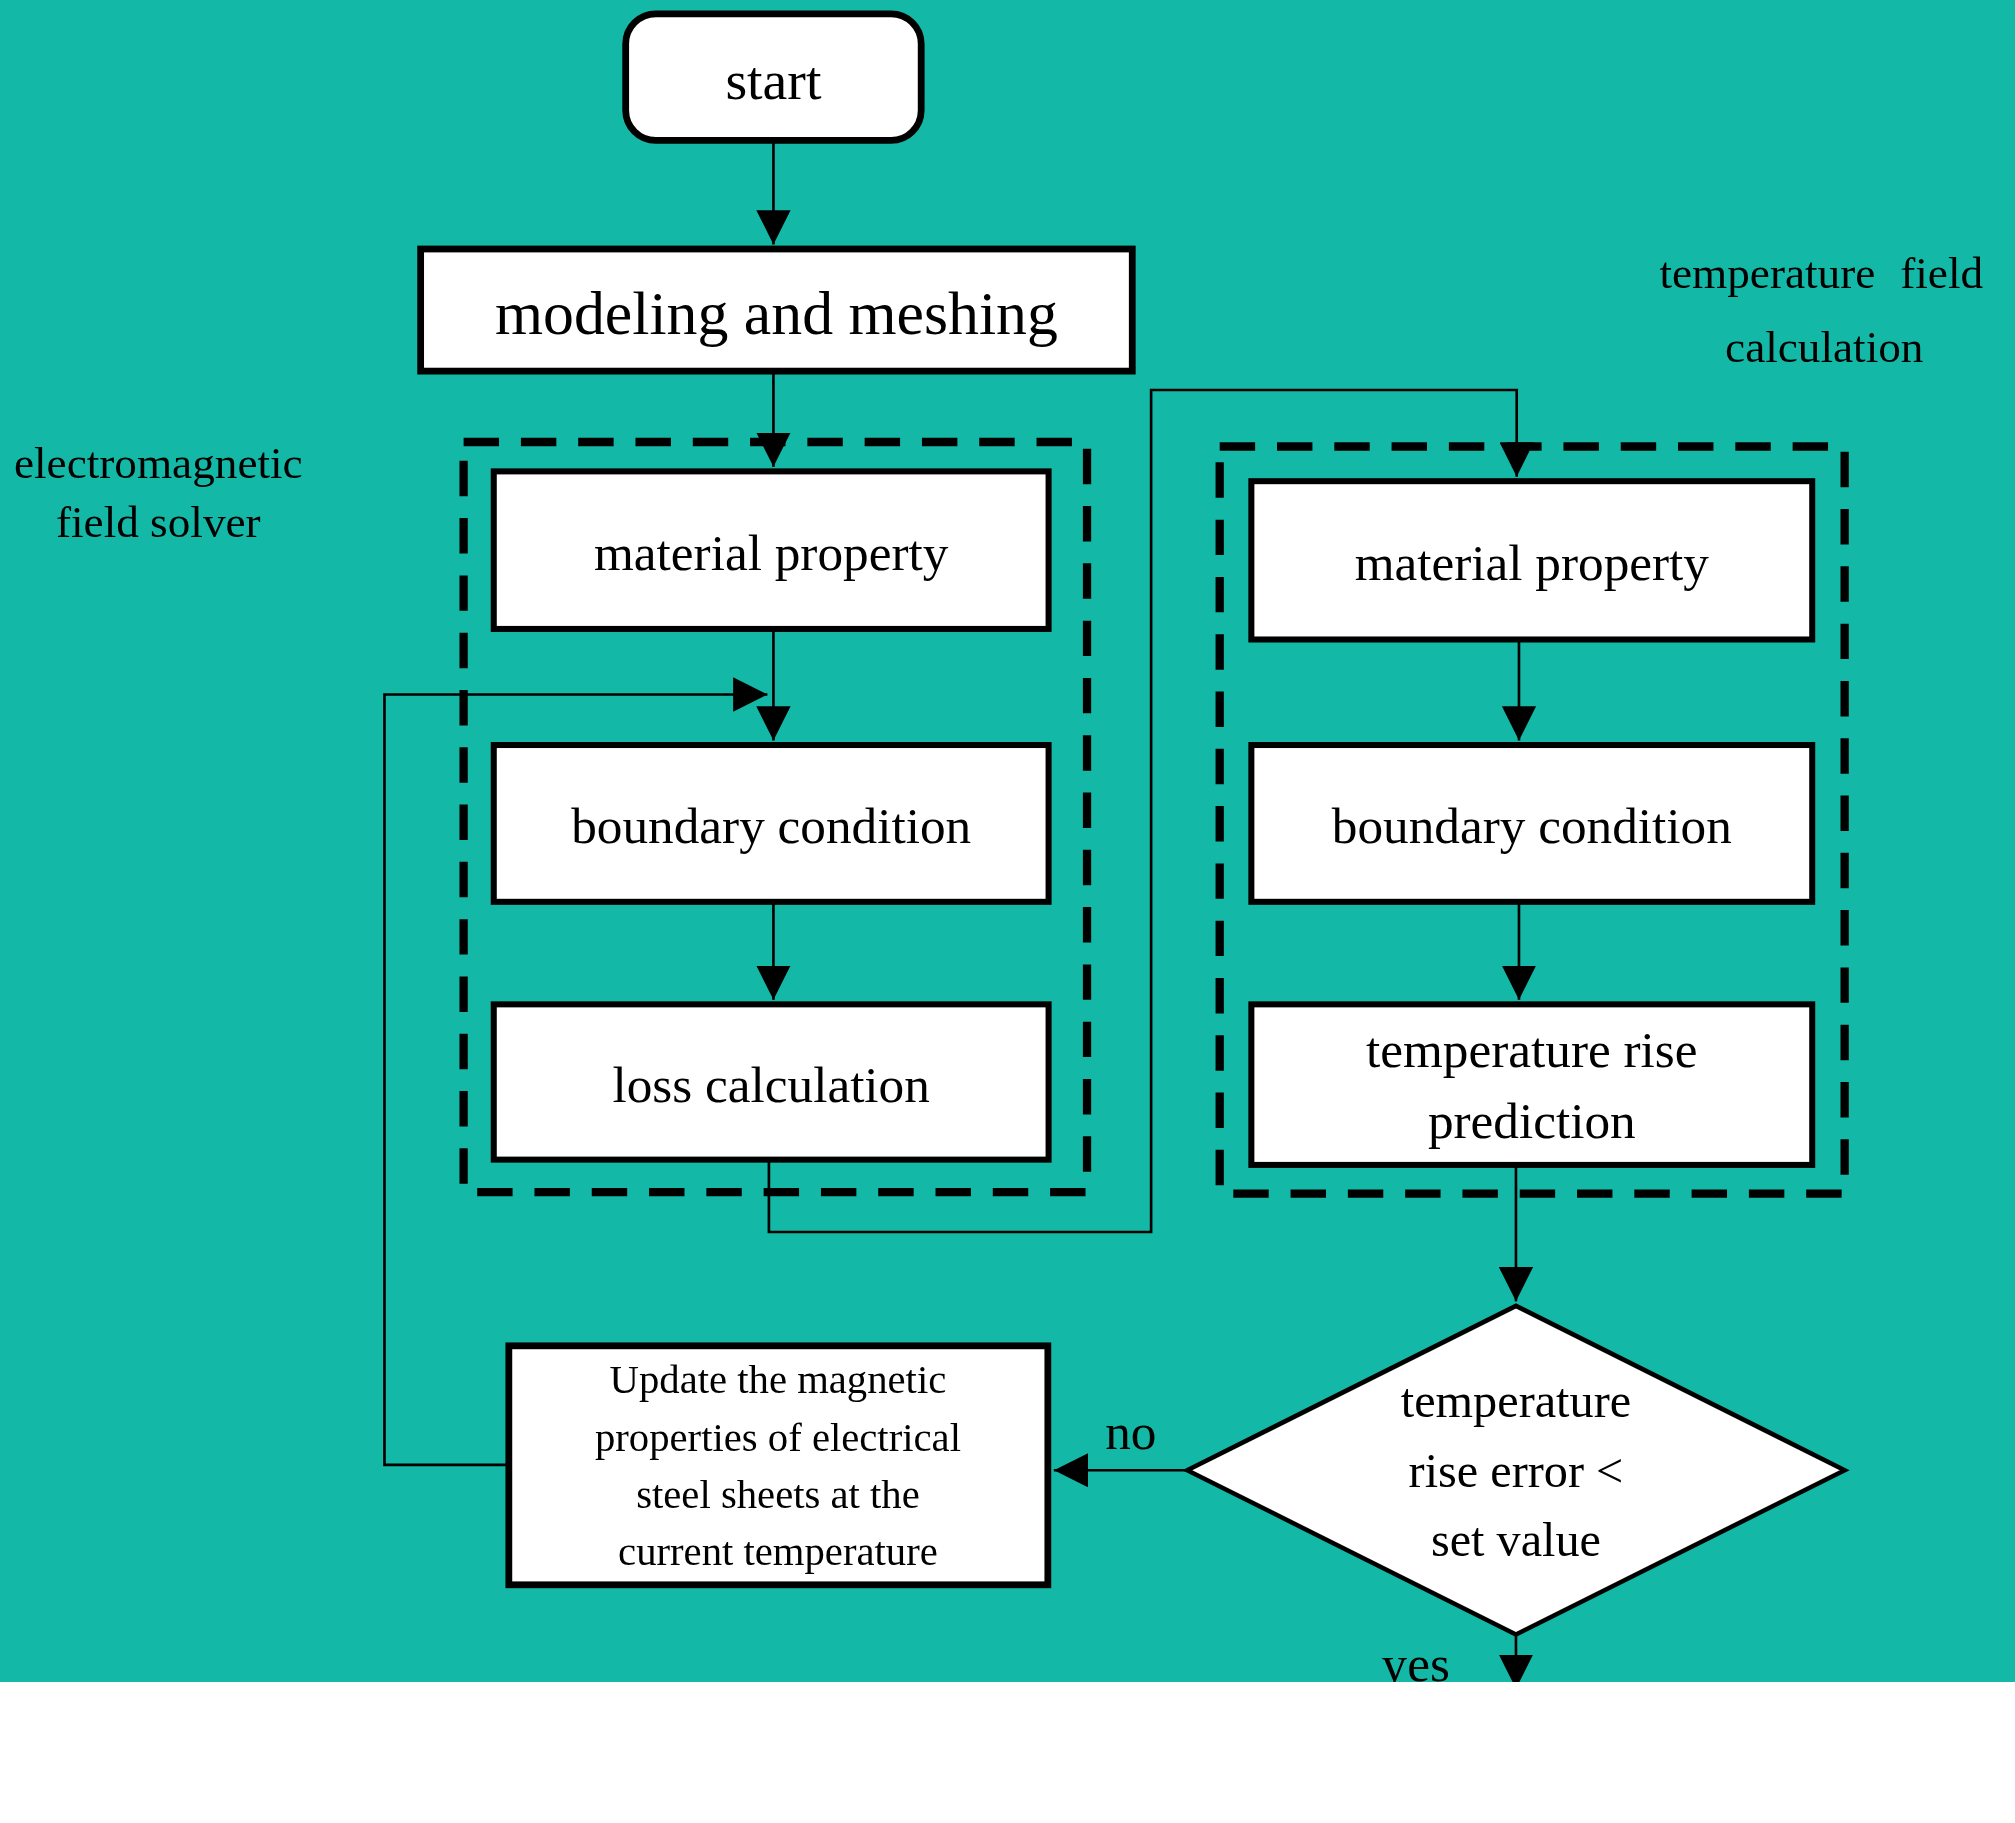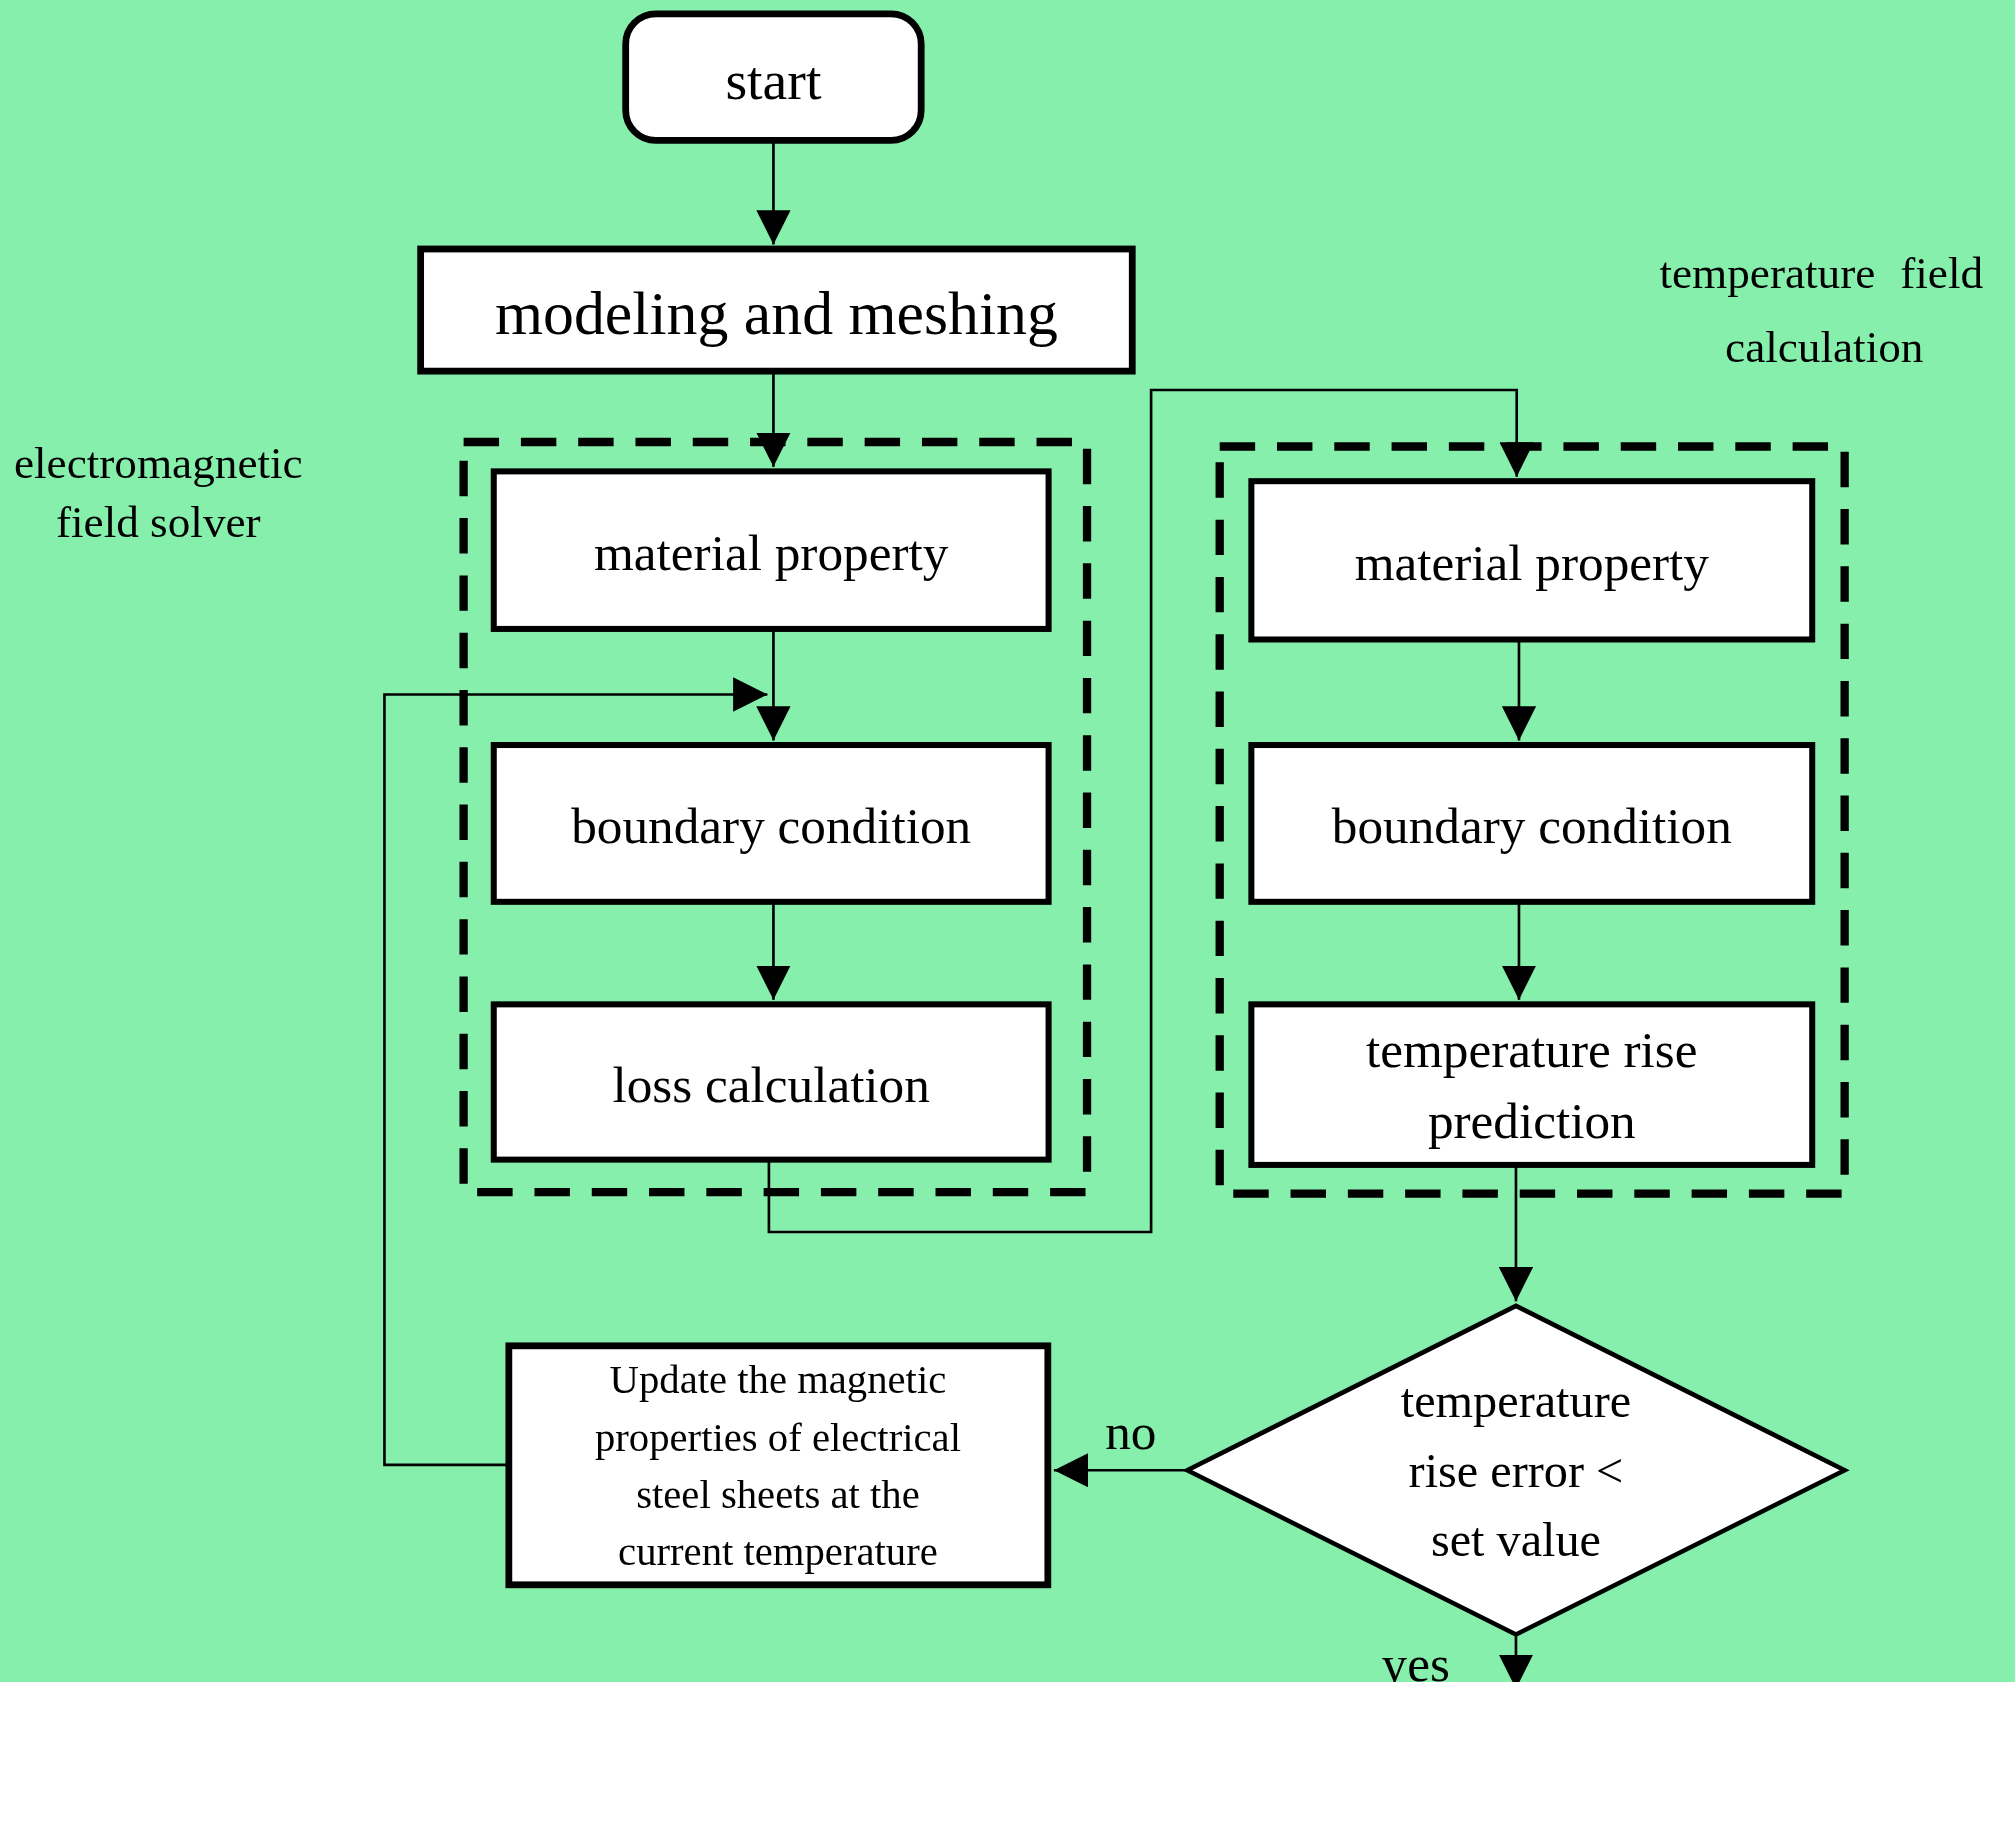--- a/index.html
+++ b/index.html
@@ -1,16 +1,16 @@
 <!DOCTYPE html>
 <html style="font-size:12px"><head>
 <meta charset="utf-8">
 <style>
   html,body{margin:0;padding:0;background:#ffffff;}
-  .stage{width:2015px;height:1682px;background:#86efac;position:relative;}
+  .stage{width:2015px;height:1682px;background:#14b8a6;position:relative;}
   svg{display:block;}
   text{font-family:"Liberation Serif","DejaVu Serif",serif;fill:#000000;}
   .t-node{font-size:68px;}
   .t-big{font-size:82px;}
   .t-start{font-size:74px;}
   .t-group{font-size:60px;}
   .t-update{font-size:54px;}
   .t-decision{font-size:64px;}
   .t-edge{font-size:68px;}
   .box{fill:#ffffff;stroke:#000000;}

